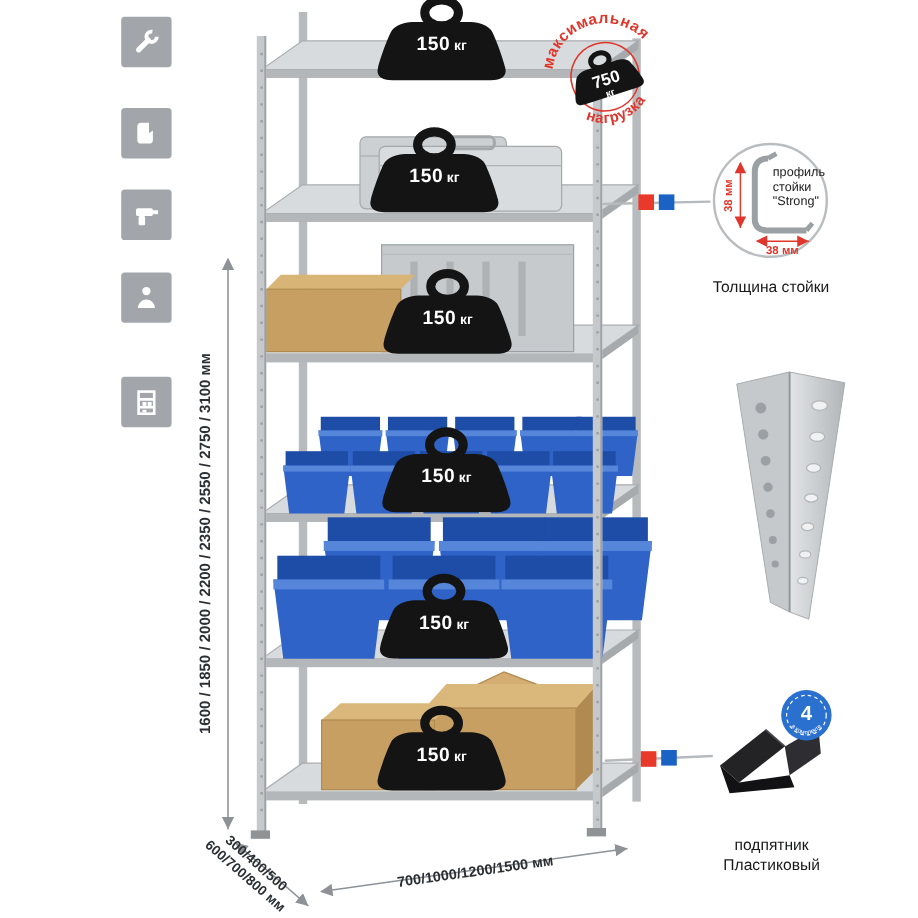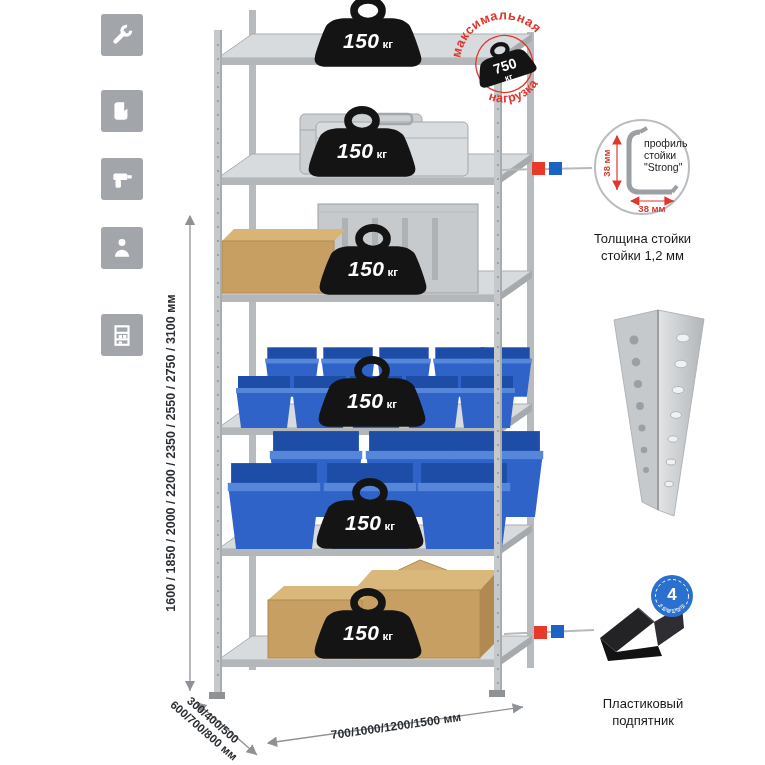--- a/index.html
+++ b/index.html
@@ -8,21 +8,21 @@
   svg{font-family:"Liberation Sans",sans-serif;}
   .scene{position:absolute;left:0;top:0;z-index:1;}
 
   
   .tile{position:absolute;left:101px;width:42px;height:42px;background:#a2a6aa;
         border-radius:3px;display:flex;align-items:center;justify-content:center;z-index:2;}
 
   
   .wlabel{position:absolute;width:110px;z-index:3;display:flex;align-items:baseline;
           justify-content:center;gap:3px;color:#fff;font-weight:bold;}
-  .wlabel .num{font-size:21px;letter-spacing:.5px;line-height:1;font-style:italic;}
+  .wlabel .num{font-size:16px;letter-spacing:.5px;line-height:1;}
   .wlabel .unit{font-size:11.5px;line-height:1;}
 
   
   .dimtext{position:absolute;color:#2b2f33;font-weight:bold;z-index:3;text-align:center;}
   .dim-height{left:-77px;top:444px;width:500px;height:18px;font-size:12.5px;
               transform:rotate(-90deg);}
   .dim-depth{left:150px;top:712px;width:116px;font-size:11.5px;line-height:1.2;
              transform:rotate(41deg);}
   .dim-width{left:281px;top:719px;width:230px;font-size:12px;transform:rotate(-8deg);}
 
@@ -318,20 +318,19 @@
 
   <div class="dimtext dim-height">1600 / 1850 / 2000 / 2200 / 2350 / 2550 / 2750 / 3100 мм</div>
   <div class="dimtext dim-depth">
     <span style="display:block">300/400/500</span>
     <span style="display:block">600/700/800 мм</span>
   </div>
   <div class="dimtext dim-width">700/1000/1200/1500 мм</div>
 
   <div class="note note-profile">
     <span>Толщина стойки</span>
-    <span>стойки 1,2 мм</span>
   </div>
   <div class="note note-foot">
+    <span>подпятник</span>
     <span>Пластиковый</span>
-    <span>подпятник</span>
   </div>
 
 </div>
 
 </body></html>

